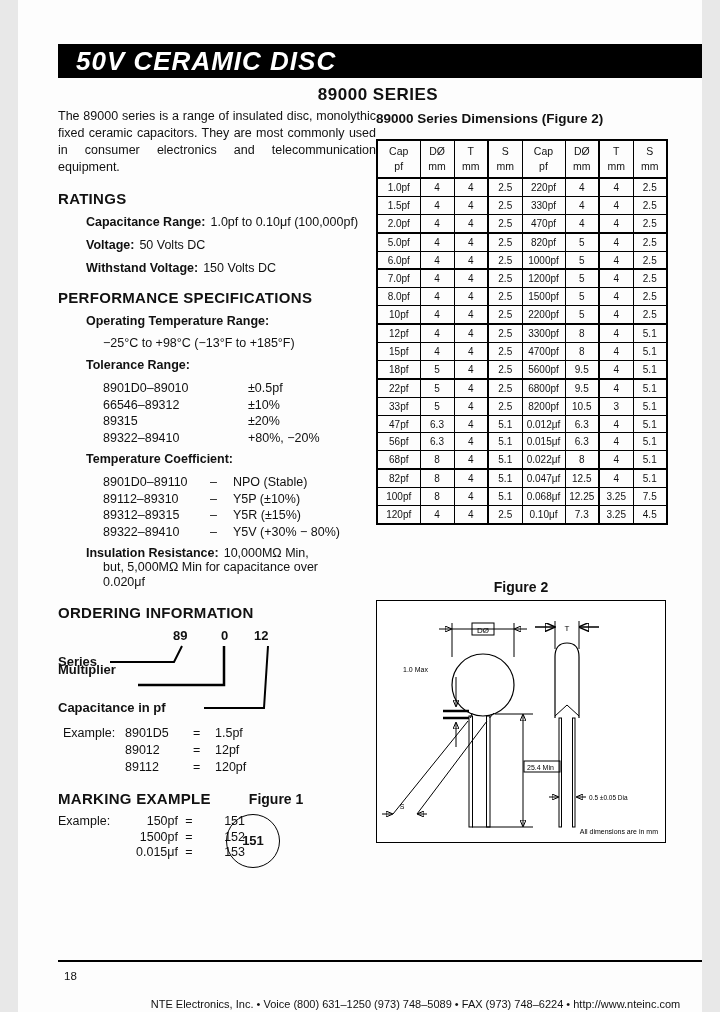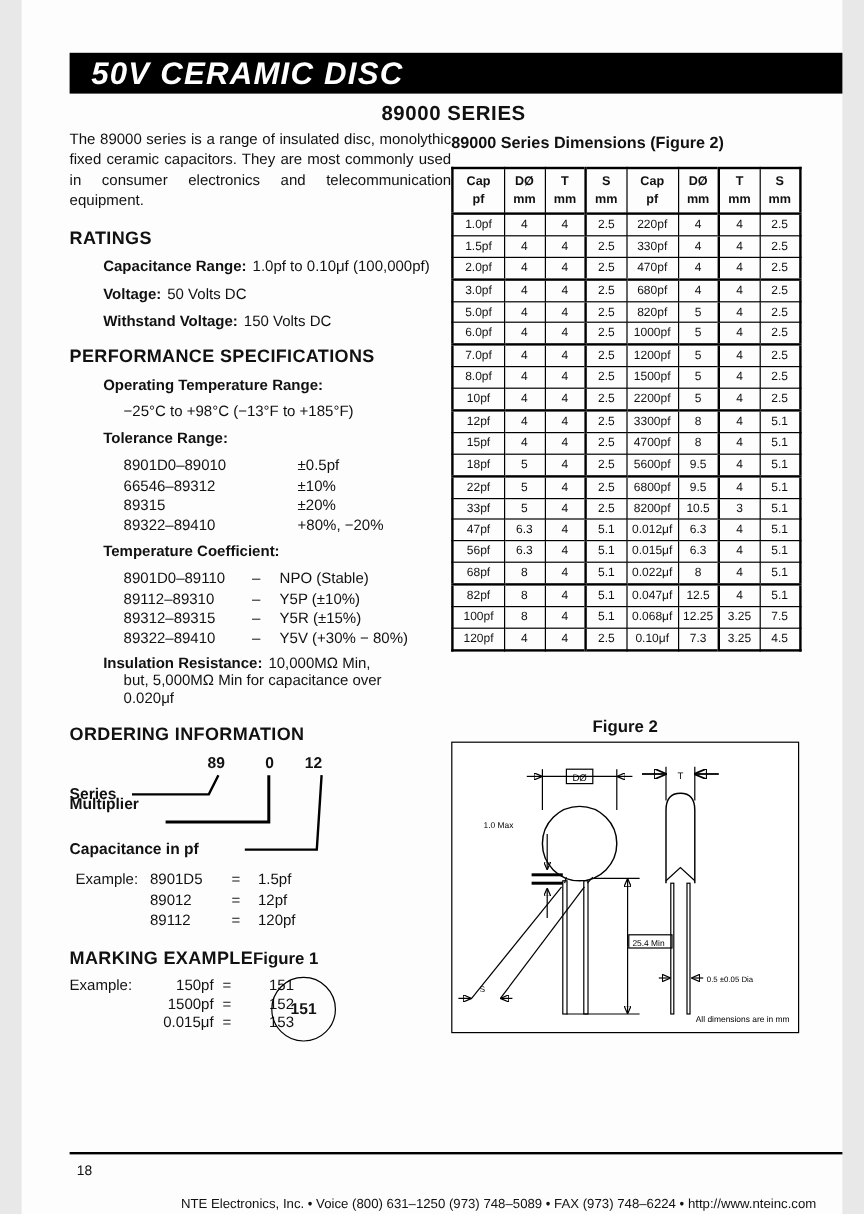--- a/index.html
+++ b/index.html
@@ -33,34 +33,34 @@
   .ord-digit{position:absolute;top:0;font-weight:bold;font-size:13px;}
   .ord-digit.d1{left:115px;} .ord-digit.d2{left:163px;} .ord-digit.d3{left:196px;}
   .ord-label{position:absolute;left:0;font-weight:bold;font-size:13px;}
   .ord-label.l1{top:26px;} .ord-label.l2{top:34px;} .ord-label.l3{top:72px;}
   .ord-lines{position:absolute;left:0;top:0;}
   .ord-example{display:grid;grid-template-columns:62px 68px 22px auto;margin-left:5px;line-height:17px;}
   .ord-example div{white-space:nowrap;}
   
   .marking-head{display:flex;align-items:baseline;}
   .marking-head h2{margin-bottom:8px;}
-  .fig1-label{font-size:14px;font-weight:bold;}
+  .fig1-label{font-size:14px;font-weight:bold;margin-left:38px;}
   .marking-body{position:relative;height:66px;}
   .mark-rows{display:grid;grid-template-columns:58px 62px 22px 45px;line-height:15.5px;}
   .mark-cap{text-align:right;} .mark-eq{text-align:center;} .mark-code{text-align:right;}
   .disc1{position:absolute;left:168px;top:0;width:52px;height:52px;border:1.5px solid #000;
          border-radius:50%;display:flex;align-items:center;justify-content:center;
          font-weight:bold;font-size:13px;}
   
   .dims-heading{font-size:13.5px;font-weight:bold;text-align:left;margin:0 0 13px 0;}
   table.dims{border-collapse:collapse;width:290px;table-layout:fixed;
              border:2px solid #000;font-size:10px;}
   table.dims th,table.dims td{border:1px solid #000;text-align:center;padding:0;height:16.9px;
              overflow:hidden;white-space:nowrap;}
-  table.dims th{font-size:10.5px;font-weight:bold;height:auto;padding:3px 0;}
+  table.dims th{font-size:10.5px;font-weight:normal;height:auto;padding:3px 0;}
   table.dims th div{line-height:15px;}
   table.dims thead tr{border-bottom:2px solid #000;}
   table.dims tr.group-end td{border-bottom-width:2px;}
   table.dims th:nth-child(4),table.dims td:nth-child(4),
   table.dims th:nth-child(7),table.dims td:nth-child(7){border-left-width:2px;}
   col.c-cap{width:43px;} col.c-n{width:34px;}
   
   .fig2-title{font-size:14px;font-weight:bold;text-align:center;margin:54px 0 5px 0;}
   .fig2-box{width:288px;height:241px;border:1px solid #000;background:#fff;}
   .fig2-box svg text{font-family:"Liberation Sans",sans-serif;fill:#000;}
@@ -278,30 +278,20 @@
             <td>2.0pf</td>
             <td>4</td>
             <td>4</td>
             <td>2.5</td>
             <td>470pf</td>
             <td>4</td>
             <td>4</td>
             <td>2.5</td>
           </tr>
           <tr>
-            <td>3.0pf</td>
-            <td>4</td>
-            <td>4</td>
-            <td>2.5</td>
-            <td>680pf</td>
-            <td>4</td>
-            <td>4</td>
-            <td>2.5</td>
-          </tr>
-          <tr>
             <td>5.0pf</td>
             <td>4</td>
             <td>4</td>
             <td>2.5</td>
             <td>820pf</td>
             <td>5</td>
             <td>4</td>
             <td>2.5</td>
           </tr>
           <tr class="group-end">

